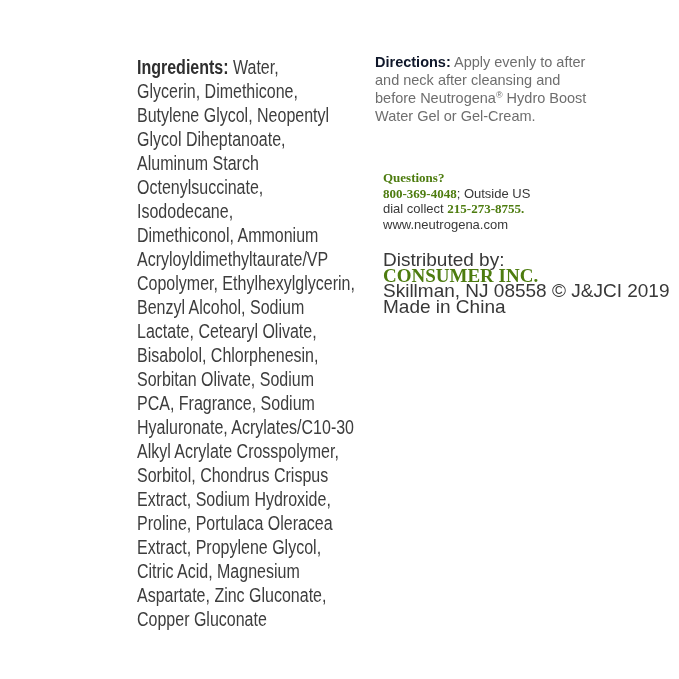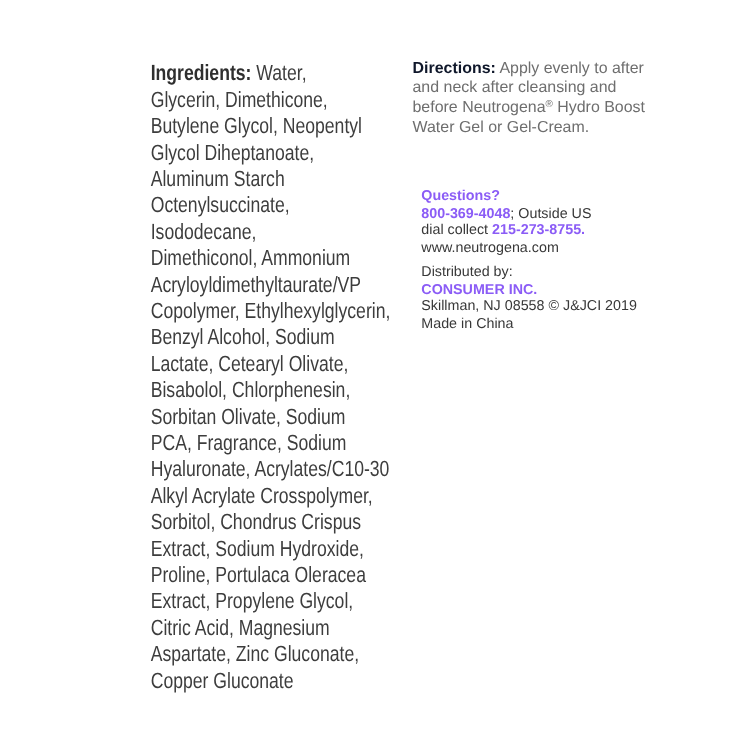--- a/index.html
+++ b/index.html
@@ -62,28 +62,28 @@
     top: 170px;
     width: 230px;
     font-size: 13px;
     line-height: 15.5px;
     color: #383838;
     white-space: nowrap;
   }
   .distributor-block {
     position: absolute;
     left: 383px;
-    top: 239px;
+    top: 252px;
     width: 230px;
-    font-size: 13px;
+    font-size: 19px;
     line-height: 15.5px;
     color: #383838;
     white-space: nowrap;
   }
-  .bold { font-weight: 700; color: #8b5cf6; }
+  .bold { font-weight: 700; color: #4d7c0f; font-family: Liberation Serif, serif; }
 </style>
 </head>
 <body>
 
 <div class="label-panel">
 
   <div class="ingredients-col">
     <div class="ing-line">
       <span class="ing-label">Ingredients:</span>
       <span>Water,</span>

